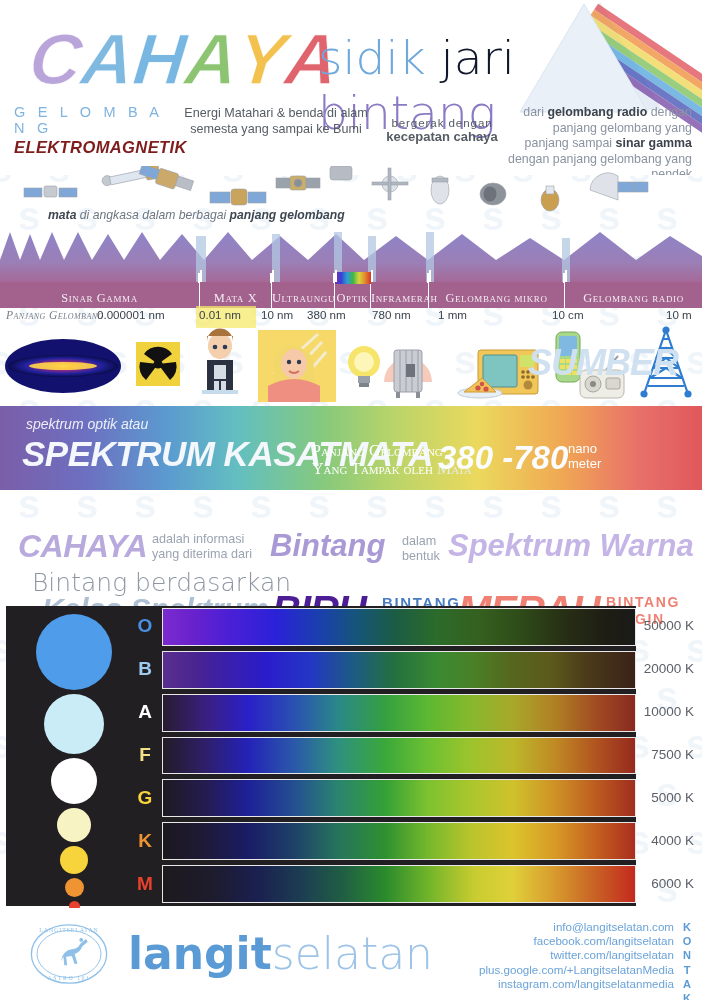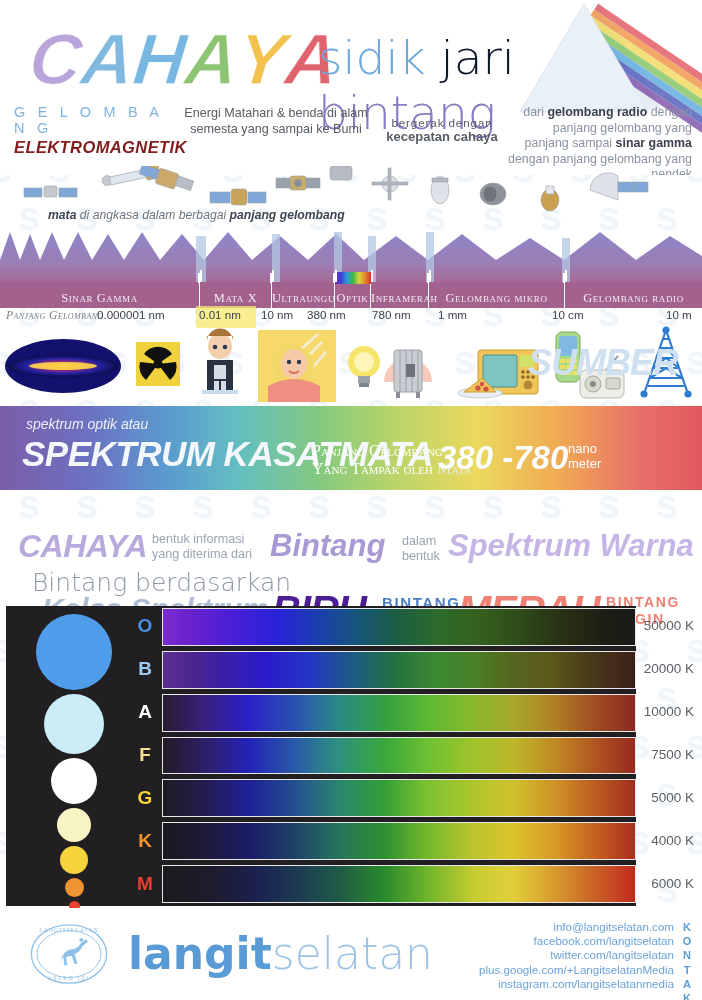--- a/index.html
+++ b/index.html
@@ -766,21 +766,21 @@
     <div class="num">380 -780</div>
     <div class="nm">
       <div>nano</div>
       <div>meter</div>
     </div>
   </div>
 
   <div class="stmt">
     <div class="s1">CAHAYA</div>
     <div class="s2">
-      <div>bentuk informasi</div>
+      <div>adalah informasi</div>
       <div>yang diterima dari</div>
     </div>
     <div class="s3">Bintang</div>
     <div class="s4">
       <div>dalam</div>
       <div>bentuk</div>
     </div>
     <div class="s5">Spektrum Warna</div>
     <div class="s6">Bintang berdasarkan</div>
     <div class="s7">Kelas Spektrum</div>

